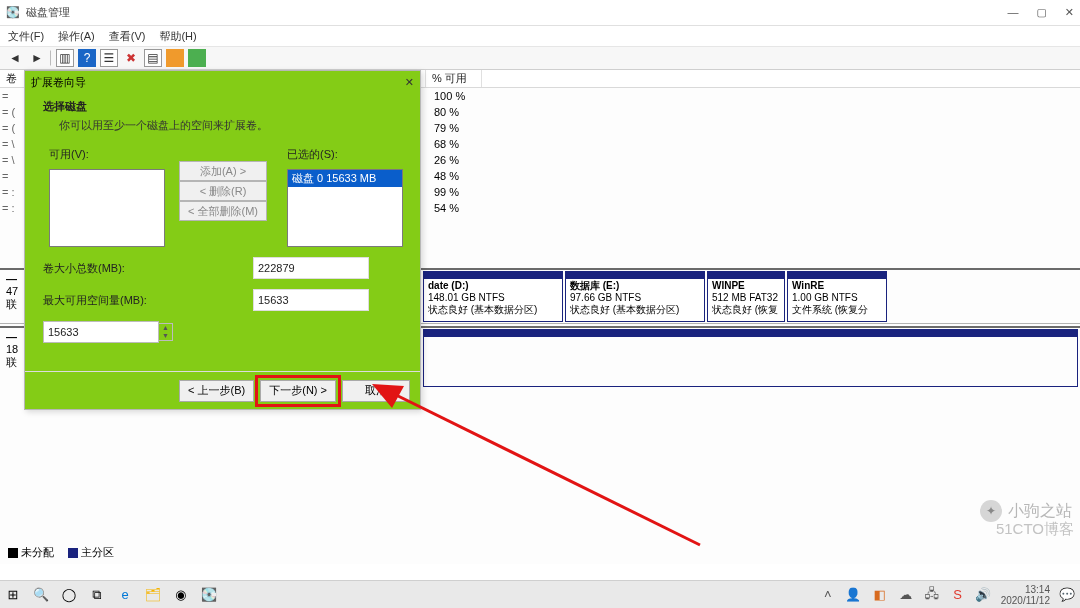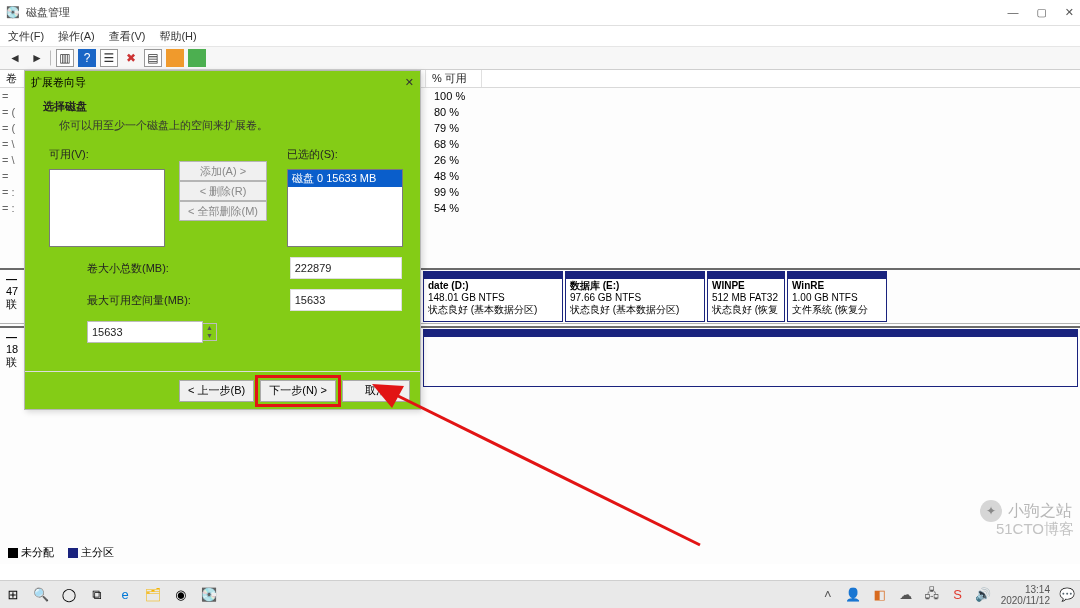--- a/index.html
+++ b/index.html
@@ -61,21 +61,21 @@
 .dlg-body .sub { margin: 2px 0 14px 16px; color: #333; }
 .dlg-body .note { margin: 0 0 14px 0; line-height: 15px; }
 .picker { display: flex; gap: 14px; align-items: flex-start; }
 .col { display: flex; flex-direction: column; gap: 5px; margin-left: 6px; }
 .lbl { margin-bottom: 2px; }
 .listbox { width: 116px; height: 78px; border: 1px solid #7a7a7a; background: #fff; font-size: 11px; overflow: hidden; }
 .listbox .item { padding: 1px 4px; }
 .listbox .sel { background: #0a5ecb; color: #fff; }
 .tbuttons { display: flex; flex-direction: column; }
 .tbuttons button { width: 88px; height: 20px; font-size: 11px; background: #f0f0f0; border: 1px solid #b5b5b5; color: #888; }
-.rowfld { display: flex; align-items: center; margin-top: 10px; margin-left: 44px; }
+.rowfld { display: flex; align-items: center; margin-top: 10px; }
 .rowfld .flabel { width: 210px; }
 .rowfld .fval { width: 116px; height: 18px; border: 1px solid #bcbcbc; padding: 10px 4px; display: flex; align-items: center; background: #fff; }
 .rowfld .spin { border: 1px solid #bcbcbc; border-left: 0; width: 14px; height: 18px; display: flex; flex-direction: column; }
 .rowfld .spin span { flex: 1; font-size: 7px; text-align: center; color: #555; line-height: 8px; }
 .dlg-foot { position: absolute; bottom: 0; left: 0; right: 0; height: 38px; border-top: 1px solid #dcdcdc; display: flex; align-items: center; justify-content: flex-end; gap: 6px; padding-right: 10px; }
 .dlg-foot button { height: 22px; min-width: 68px; font-size: 11px; background: #f0f0f0; border: 1px solid #a9a9a9; padding: 0 8px; }
 .next-hl { outline: 3px solid #e21414; outline-offset: 2px; }
 
 
 .arrow { position: absolute; left: 370px; top: 310px; width: 340px; height: 170px; z-index: 30; pointer-events: none; }

